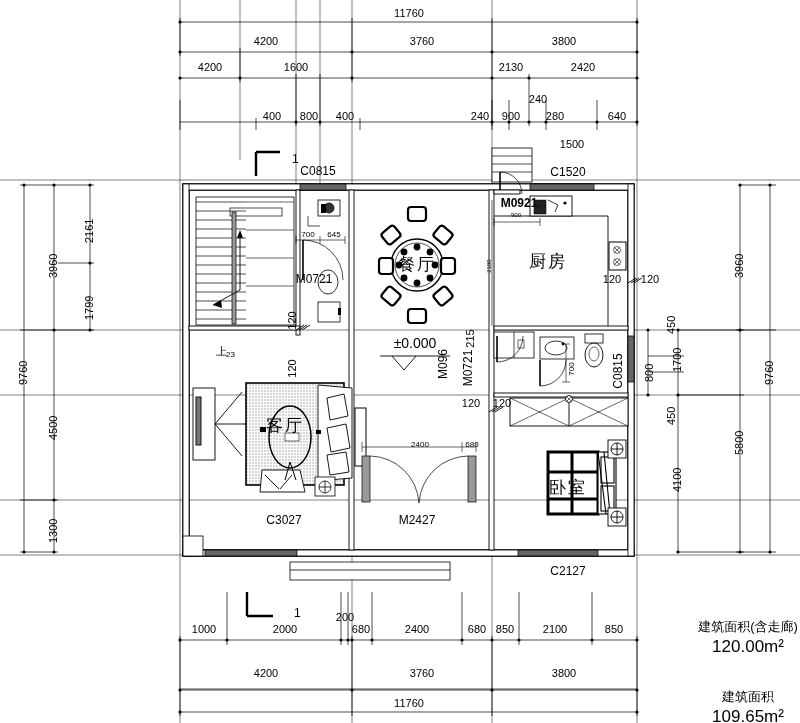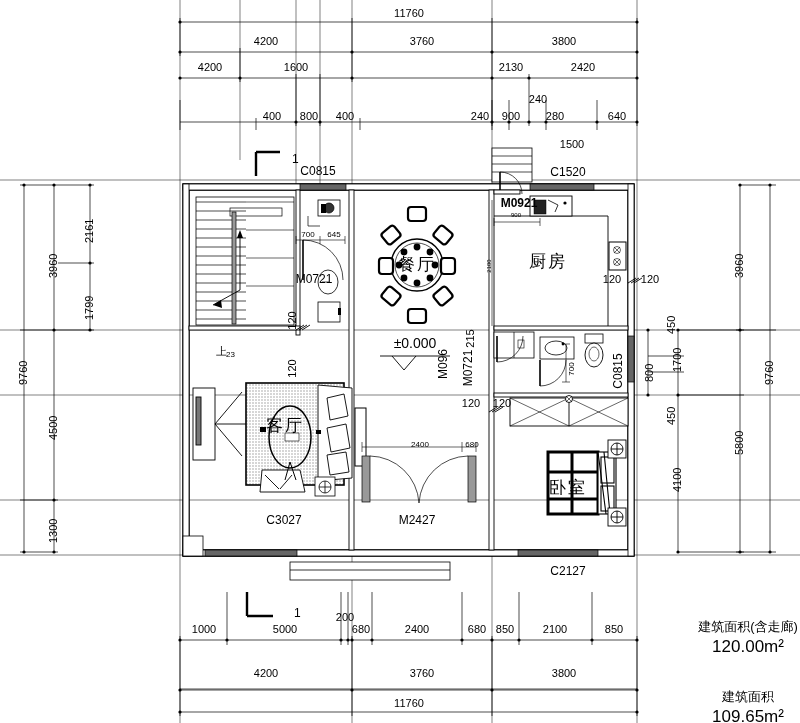--- a/index.html
+++ b/index.html
@@ -439,21 +439,21 @@
 <div class="txt dim ctr" style="left:309px;top:111px;">800</div>
 <div class="txt dim ctr" style="left:345px;top:111px;">400</div>
 <div class="txt dim ctr" style="left:480px;top:111px;">240</div>
 <div class="txt dim ctr" style="left:511px;top:111px;">900</div>
 <div class="txt dim ctr" style="left:538px;top:94px;">240</div>
 <div class="txt dim ctr" style="left:538px;top:111px;padding-left:34px;">280</div>
 <div class="txt dim ctr" style="left:572px;top:111px;margin-top:28px;">1500</div>
 <div class="txt dim ctr" style="left:617px;top:111px;">640</div>
 
 <div class="txt dim ctr" style="left:204px;top:624px;">1000</div>
-<div class="txt dim ctr" style="left:285px;top:624px;">5000</div>
+<div class="txt dim ctr" style="left:285px;top:624px;">2000</div>
 <div class="txt dim ctr" style="left:345px;top:612px;">200</div>
 <div class="txt dim ctr" style="left:361px;top:624px;">680</div>
 <div class="txt dim ctr" style="left:417px;top:624px;">2400</div>
 <div class="txt dim ctr" style="left:477px;top:624px;">680</div>
 <div class="txt dim ctr" style="left:505px;top:624px;">850</div>
 <div class="txt dim ctr" style="left:555px;top:624px;">2100</div>
 <div class="txt dim ctr" style="left:614px;top:624px;">850</div>
 <div class="txt dim ctr" style="left:266px;top:668px;">4200</div>
 <div class="txt dim ctr" style="left:422px;top:668px;">3760</div>
 <div class="txt dim ctr" style="left:564px;top:668px;">3800</div>

